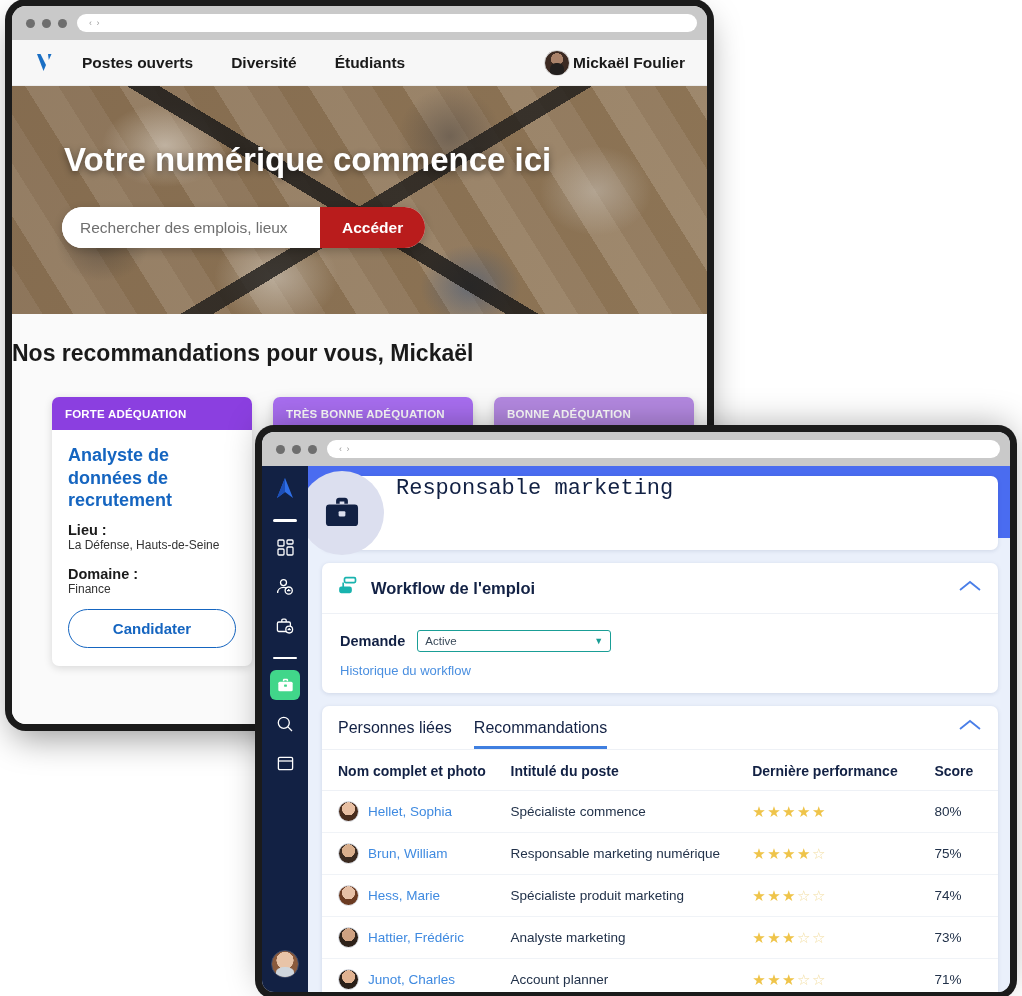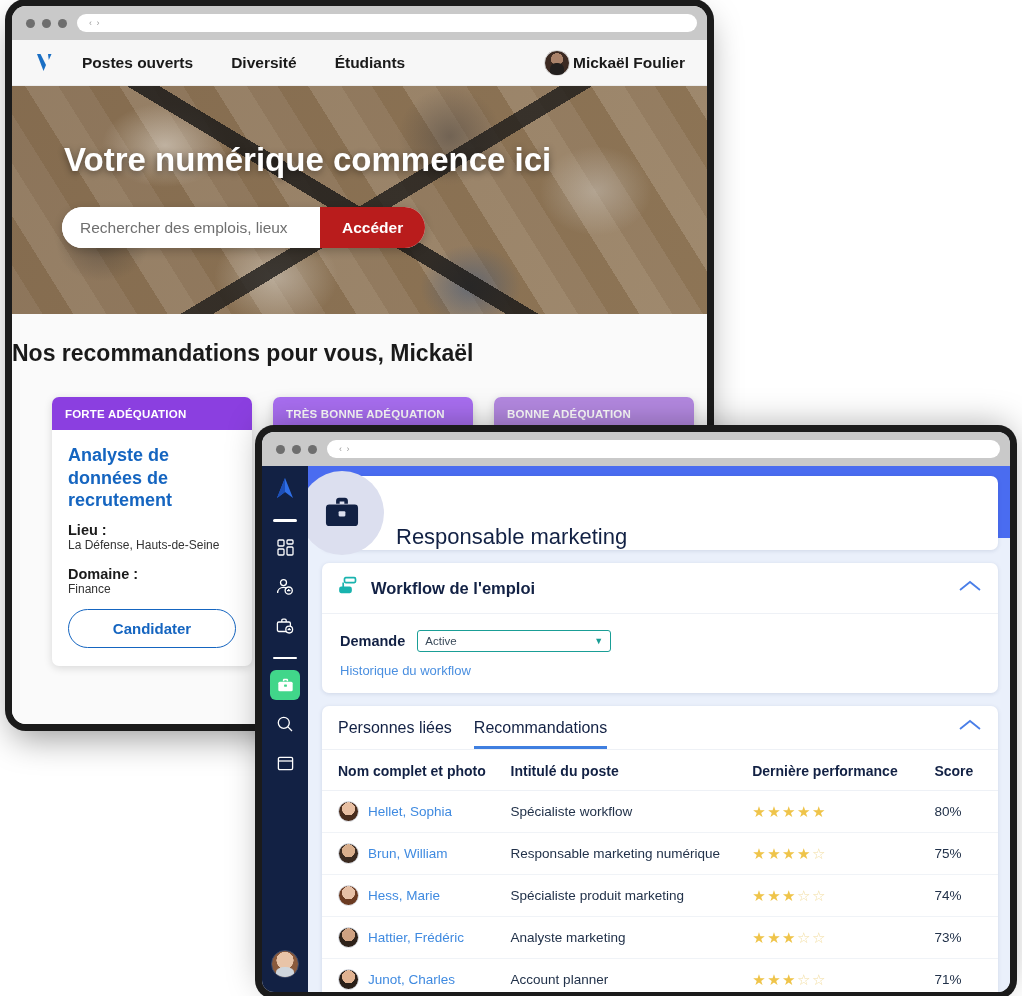--- a/index.html
+++ b/index.html
@@ -166,22 +166,22 @@
   }
 
   .main2 { flex: 1; position: relative; overflow: hidden; background: #eaf0fb; }
   .blueband {
     position: absolute; left: 0; top: 0; right: 0; height: 72px; background: #4a6cf0;
   }
   .content2 { position: relative; padding: 10px 12px 0 14px; }
 
   .hcard {
     background: #fff; border-radius: 7px; height: 74px;
-    display: flex; align-items: flex-end; padding-left: 74px;
-    box-shadow: 0 1px 4px rgba(20,40,90,.12); position: relative;
+    display: flex; align-items: flex-start; padding-left: 74px;
+    box-shadow: 0 1px 4px rgba(20,40,90,.12); position: relative; font-family: Liberation Mono, monospace;
   }
   .hcard-icon {
     position: absolute; left: -22px; top: 50%; transform: translateY(-50%);
     width: 84px; height: 84px; border-radius: 50%;
     background: #dcdfef; display: flex; align-items: center; justify-content: center;
   }
   .hcard-title { font-size: 22px; color: #122144; }
 
   .panel {
     background: #fff; border-radius: 7px; margin-top: 13px;
@@ -460,21 +460,21 @@
                 </tr>
               </thead>
               <tbody id="reco-rows">
                   <tr>
                     <td class="c-name">
                       <div class="person">
                         <div class="p-avatar" style="background: radial-gradient(circle at 50% 36%, rgb(232, 191, 162) 0px, rgb(232, 191, 162) 42%, rgb(74, 46, 30) 43%, rgb(74, 46, 30) 100%);"></div>
                         <span class="p-name">Hellet, Sophia</span>
                       </div>
                     </td>
-                    <td class="c-title">Spécialiste workflow</td>
+                    <td class="c-title">Spécialiste commence</td>
                     <td class="c-perf"><span class="stars"><span>★</span><span>★</span><span>★</span><span>★</span><span>★</span></span></td>
                     <td class="c-score">80%</td>
                   </tr>
                   <tr>
                     <td class="c-name">
                       <div class="person">
                         <div class="p-avatar" style="background: radial-gradient(circle at 50% 36%, rgb(216, 174, 140) 0px, rgb(216, 174, 140) 42%, rgb(58, 42, 32) 43%, rgb(58, 42, 32) 100%);"></div>
                         <span class="p-name">Brun, William</span>
                       </div>
                     </td>

